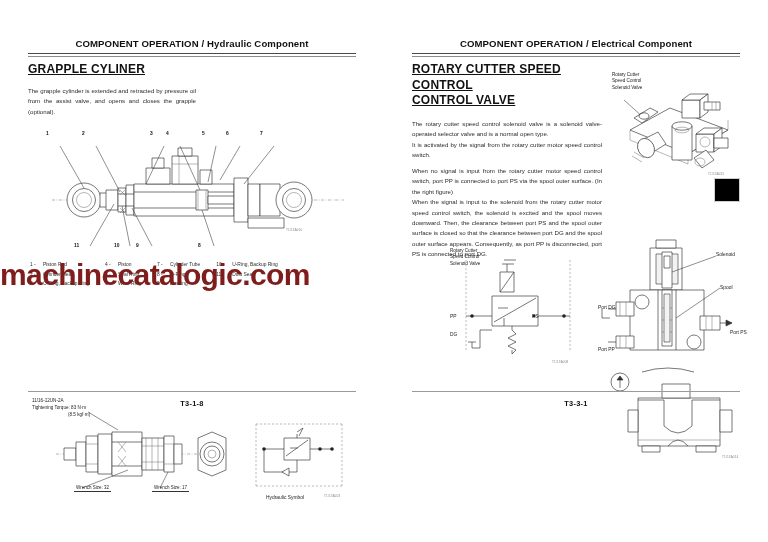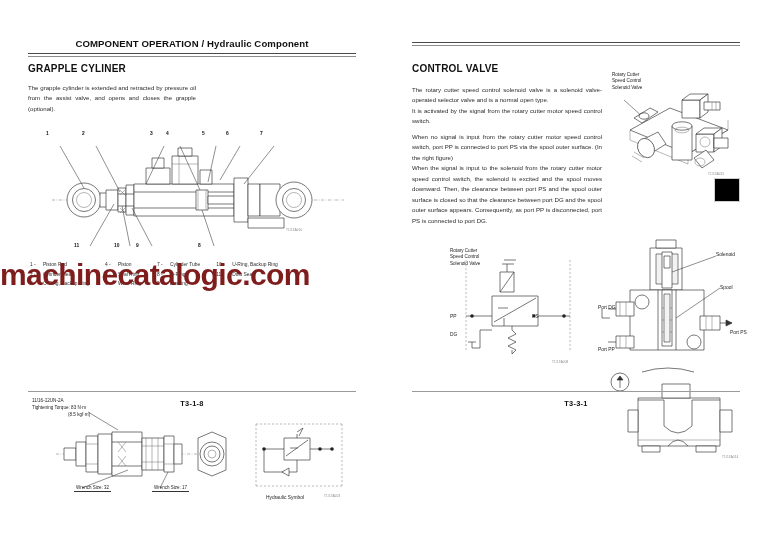--- a/index.html
+++ b/index.html
@@ -10,21 +10,21 @@
   .spread{position:absolute;inset:0;display:flex;}
   .page{position:relative;width:384px;height:438px;}
   .page-inner{position:absolute;left:28px;right:28px;top:0;bottom:0;}
 
   
   .pg-header{position:absolute;top:38px;left:0;right:0;text-align:center;}
   .pg-header .t{font-size:9.6px;font-weight:bold;letter-spacing:.1px;color:#111;}
   .pg-header .rule{margin-top:4px;border-top:1.6px solid #4a4a4a;border-bottom:1px solid #8d8d8d;height:2px;}
 
   
-  .sec-title{font-size:10px;font-weight:bold;letter-spacing:.2px;color:#111;line-height:1.3;}
+  .sec-title{font-size:12px;font-weight:bold;letter-spacing:.2px;color:#111;line-height:1.3;text-decoration:underline;}
   .body-txt{font-size:6.1px;line-height:1.72;color:#2b2b2b;text-align:justify;}
   .body-txt p{margin:0 0 5px 0;}
   .body-txt p:last-child{margin-bottom:0;}
 
   
   .pg-footer{position:absolute;bottom:30px;left:0;right:0;text-align:center;}
   .pg-footer .rule{border-top:1px solid #9a9a9a;margin-bottom:7px;}
   .pg-footer .n{font-size:7.4px;font-weight:bold;color:#111;letter-spacing:.3px;}
 
   
@@ -238,24 +238,26 @@
         <div class="n">T3-1-8</div>
       </div>
 
     </div>
   </div>
 
   <div class="page">
     <div class="page-inner">
 
       <div class="pg-header">
+        <div class="t">COMPONENT OPERATION / Electrical Component</div>
         <div class="rule"></div>
       </div>
 
       <div style="position:absolute;top:62px;left:0;width:190px;">
+        <div class="sec-title">ROTARY CUTTER SPEED CONTROL</div>
         <div class="sec-title">CONTROL VALVE</div>
         <div class="body-txt" style="margin-top:10px;">
           <p style="white-space:pre-line;">The rotary cutter speed control solenoid valve is a solenoid valve-operated selector valve and is a normal open type.
 It is activated by the signal from the rotary cutter motor speed control switch.</p>
           <p style="white-space:pre-line;">When no signal is input from the rotary cutter motor speed control switch, port PP is connected to port PS via the spool outer surface. (In the right figure)
 When the signal is input to the solenoid from the rotary cutter motor speed control switch, the solenoid is excited and the spool moves downward. Then, the clearance between port PS and the spool outer surface is closed so that the clearance between port DG and the spool outer surface appears. Consequently, as port PP is disconnected, port PS is connected to port DG.</p>
         </div>
       </div>
 
       <span class="lbl" style="top:72px;left:200px;">Rotary Cutter

